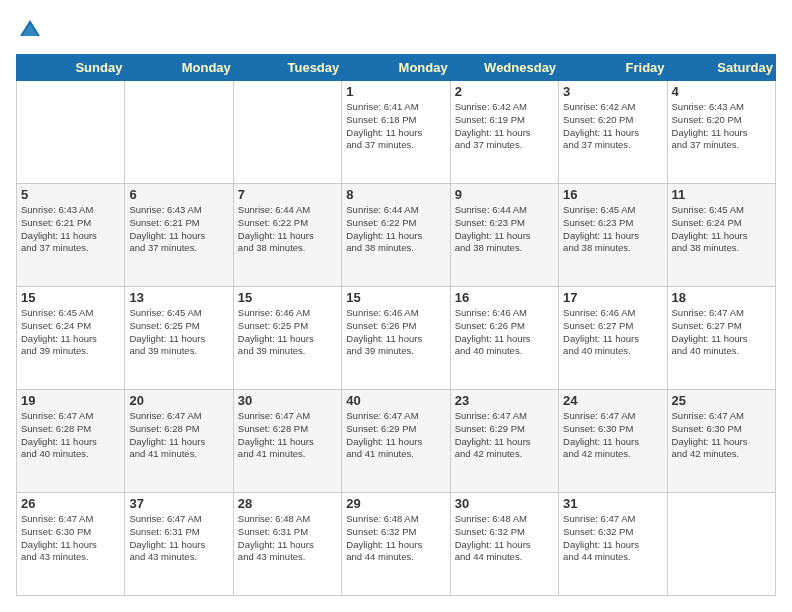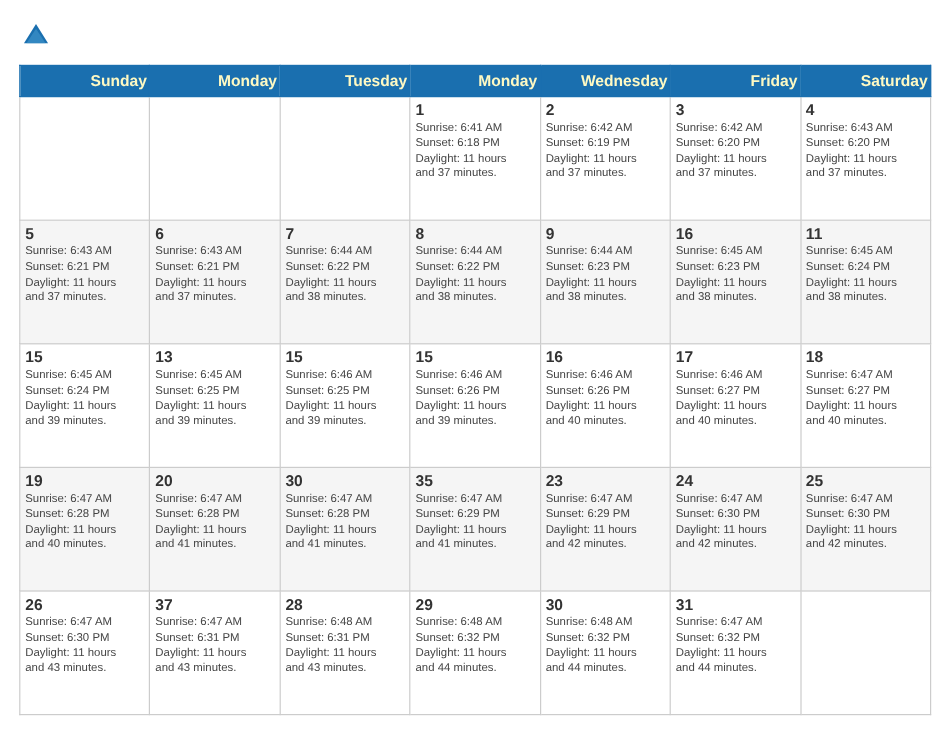--- a/index.html
+++ b/index.html
@@ -295,21 +295,21 @@
 and 41 minutes.</div>
           </td>
           <td>
             <span class="day-number">30</span>
             <div class="day-info" style="white-space: pre-line;">Sunrise: 6:47 AM
 Sunset: 6:28 PM
 Daylight: 11 hours
 and 41 minutes.</div>
           </td>
           <td>
-            <span class="day-number">35</span>
+            <span class="day-number">40</span>
             <div class="day-info" style="white-space: pre-line;">Sunrise: 6:47 AM
 Sunset: 6:29 PM
 Daylight: 11 hours
 and 41 minutes.</div>
           </td>
           <td>
             <span class="day-number">23</span>
             <div class="day-info" style="white-space: pre-line;">Sunrise: 6:47 AM
 Sunset: 6:29 PM
 Daylight: 11 hours

